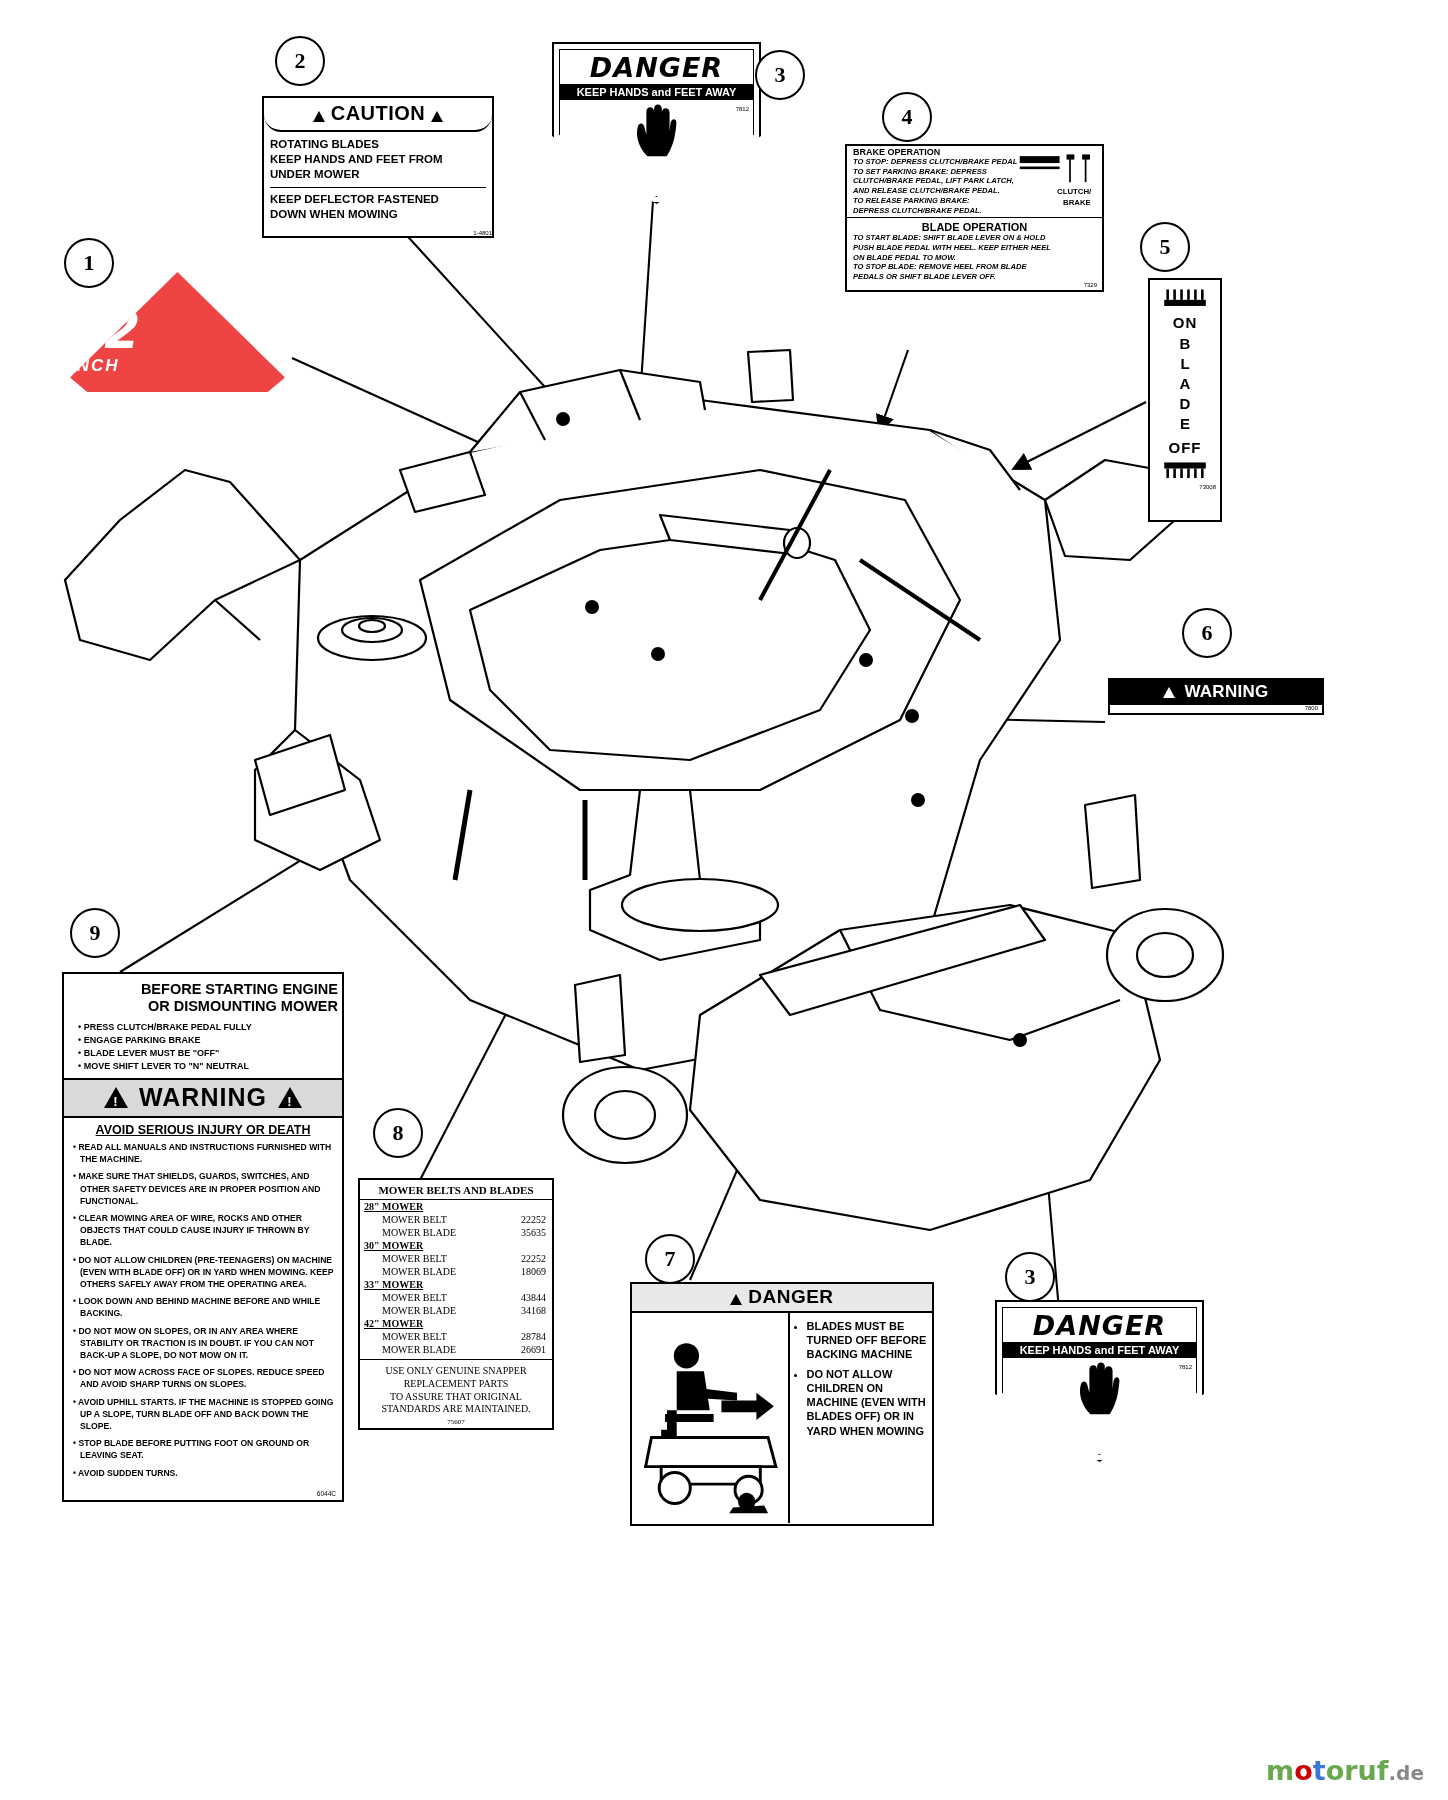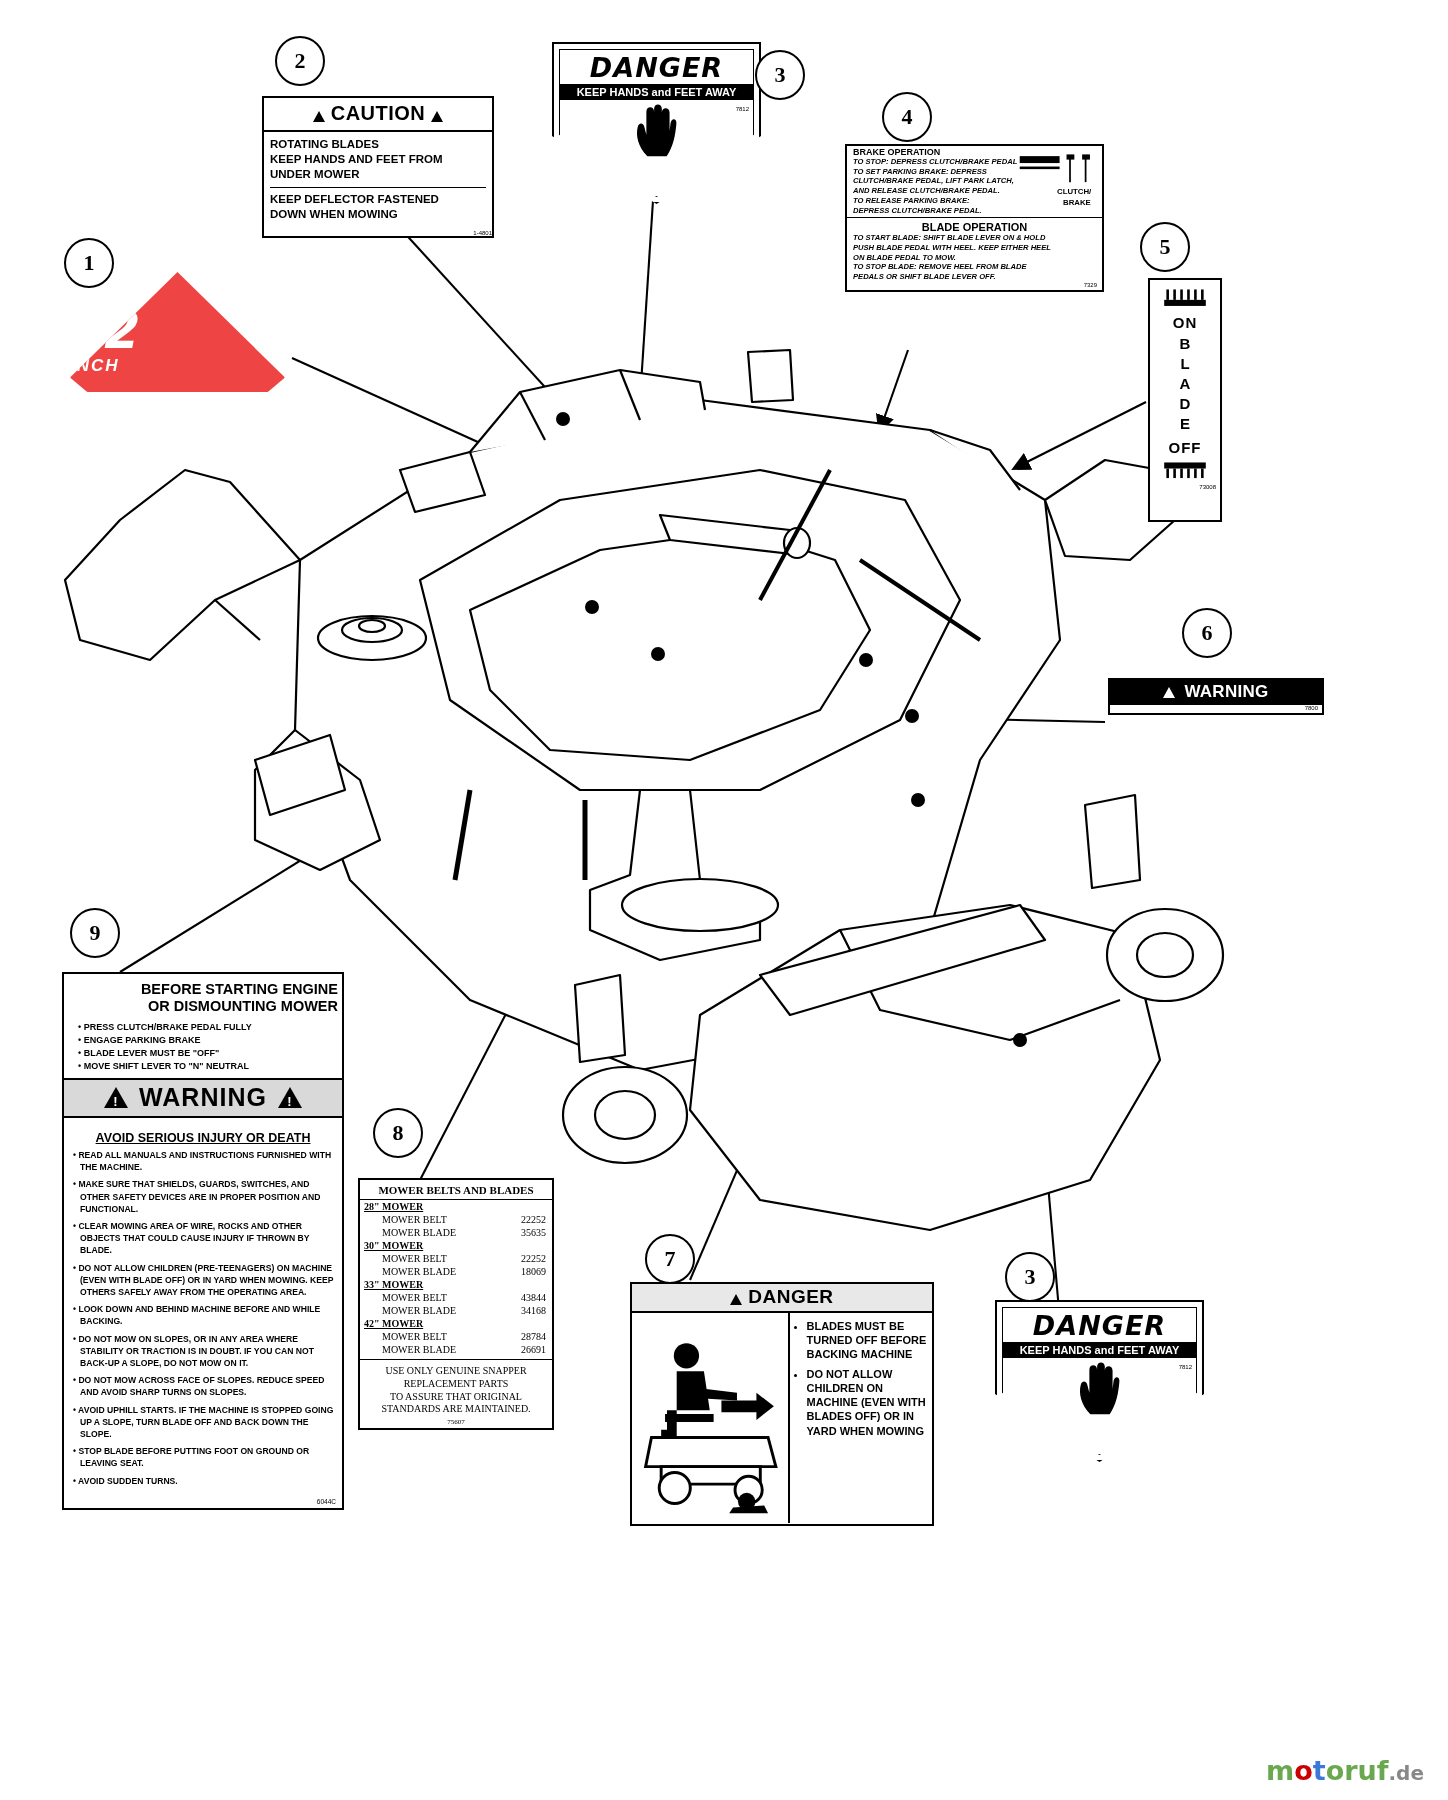--- a/index.html
+++ b/index.html
@@ -27,21 +27,21 @@
     background:#ef4444;
     clip-path:polygon(50% 0%,100% 88%,92% 100%,8% 100%,0% 88%);
     border-radius:18px;
     display:flex;flex-direction:column;justify-content:center;
   }
   .tri42 .n{color:#fff;font-size:52px;font-weight:bold;font-style:italic;font-family:"DejaVu Sans",sans-serif;letter-spacing:-2px;line-height:.95;margin-top:18px;}
   .tri42 .u{color:#fff;font-size:17px;font-style:italic;font-weight:bold;letter-spacing:2px;}
 
   
   .caution{left:262px;top:96px;width:228px;}
-  .caution .hdr{background:#fff;border-bottom:2px solid #000;text-align:center;font-weight:bold;font-size:20px;padding:4px 0 5px;letter-spacing:.5px;}
+  .caution .hdr{background:#fff;border-bottom:2px solid #000;text-align:center;font-weight:bold;font-size:20px;padding:4px 0 5px;letter-spacing:.5px;border-radius:17px;}
   .caution .body{font-size:11.5px;font-weight:bold;line-height:1.32;padding:5px 6px 4px;}
   .caution .body .seg{border-bottom:1px solid #000;padding-bottom:4px;margin-bottom:4px;}
   .caution .body .seg:last-child{border-bottom:none;margin-bottom:0;}
   .caution .code{font-size:6px;text-align:right;}
 
   
   .shield{position:absolute;z-index:20;}
   .shield .plate{
     background:#fff;border:2px solid #000;
     clip-path:polygon(0 0,100% 0,100% 58%,50% 100%,0 58%);
@@ -108,21 +108,21 @@
   .belts .foot{border-top:1px solid #000;margin-top:3px;padding:5px 4px 2px;text-align:center;font-family:"Liberation Serif",serif;font-size:10px;line-height:1.28;}
   .belts .code{font-size:7px;text-align:center;padding:0 5px 2px;font-family:"Liberation Serif",serif;}
 
   
   .bigwarn{left:62px;top:972px;width:278px;}
   .bigwarn .top{font-weight:bold;text-align:right;font-size:14.5px;line-height:1.2;padding:7px 4px 3px;}
   .bigwarn .bullets{font-size:9px;font-weight:bold;line-height:1.45;padding:2px 6px 5px 14px;}
   .bigwarn .bullets div{text-indent:-7px;padding-left:7px;}
   .bigwarn .wbar{background:#d9d9d9;border-top:2px solid #000;border-bottom:2px solid #000;display:flex;align-items:center;justify-content:center;gap:10px;padding:3px 0 4px;}
   .bigwarn .wbar span{font-weight:bold;font-size:25px;letter-spacing:1px;}
-  .bigwarn .avoid{text-align:center;font-weight:bold;font-size:12.5px;text-decoration:underline;padding:13px 0 4px;}
+  .bigwarn .avoid{text-align:center;font-weight:bold;font-size:12.5px;text-decoration:underline;padding:5px 0 4px;}
   .bigwarn .list{font-size:8.6px;font-weight:bold;line-height:1.42;padding:0 7px 6px 7px;}
   .bigwarn .list div{text-indent:-7px;padding-left:9px;margin-bottom:5px;}
   .bigwarn .code{font-size:6.5px;text-align:right;padding:0 6px 3px;}
 
   .tritag{display:inline-block;width:0;height:0;border-left:6px solid transparent;border-right:6px solid transparent;border-bottom:11px solid #000;position:relative;top:2px;}
 
   
   .wm{position:absolute;right:24px;bottom:14px;font-size:27px;font-family:"DejaVu Sans",sans-serif;font-weight:bold;z-index:40;}
   .wm .a{color:#6aa84f;}
   .wm .b{color:#cc0000;}

